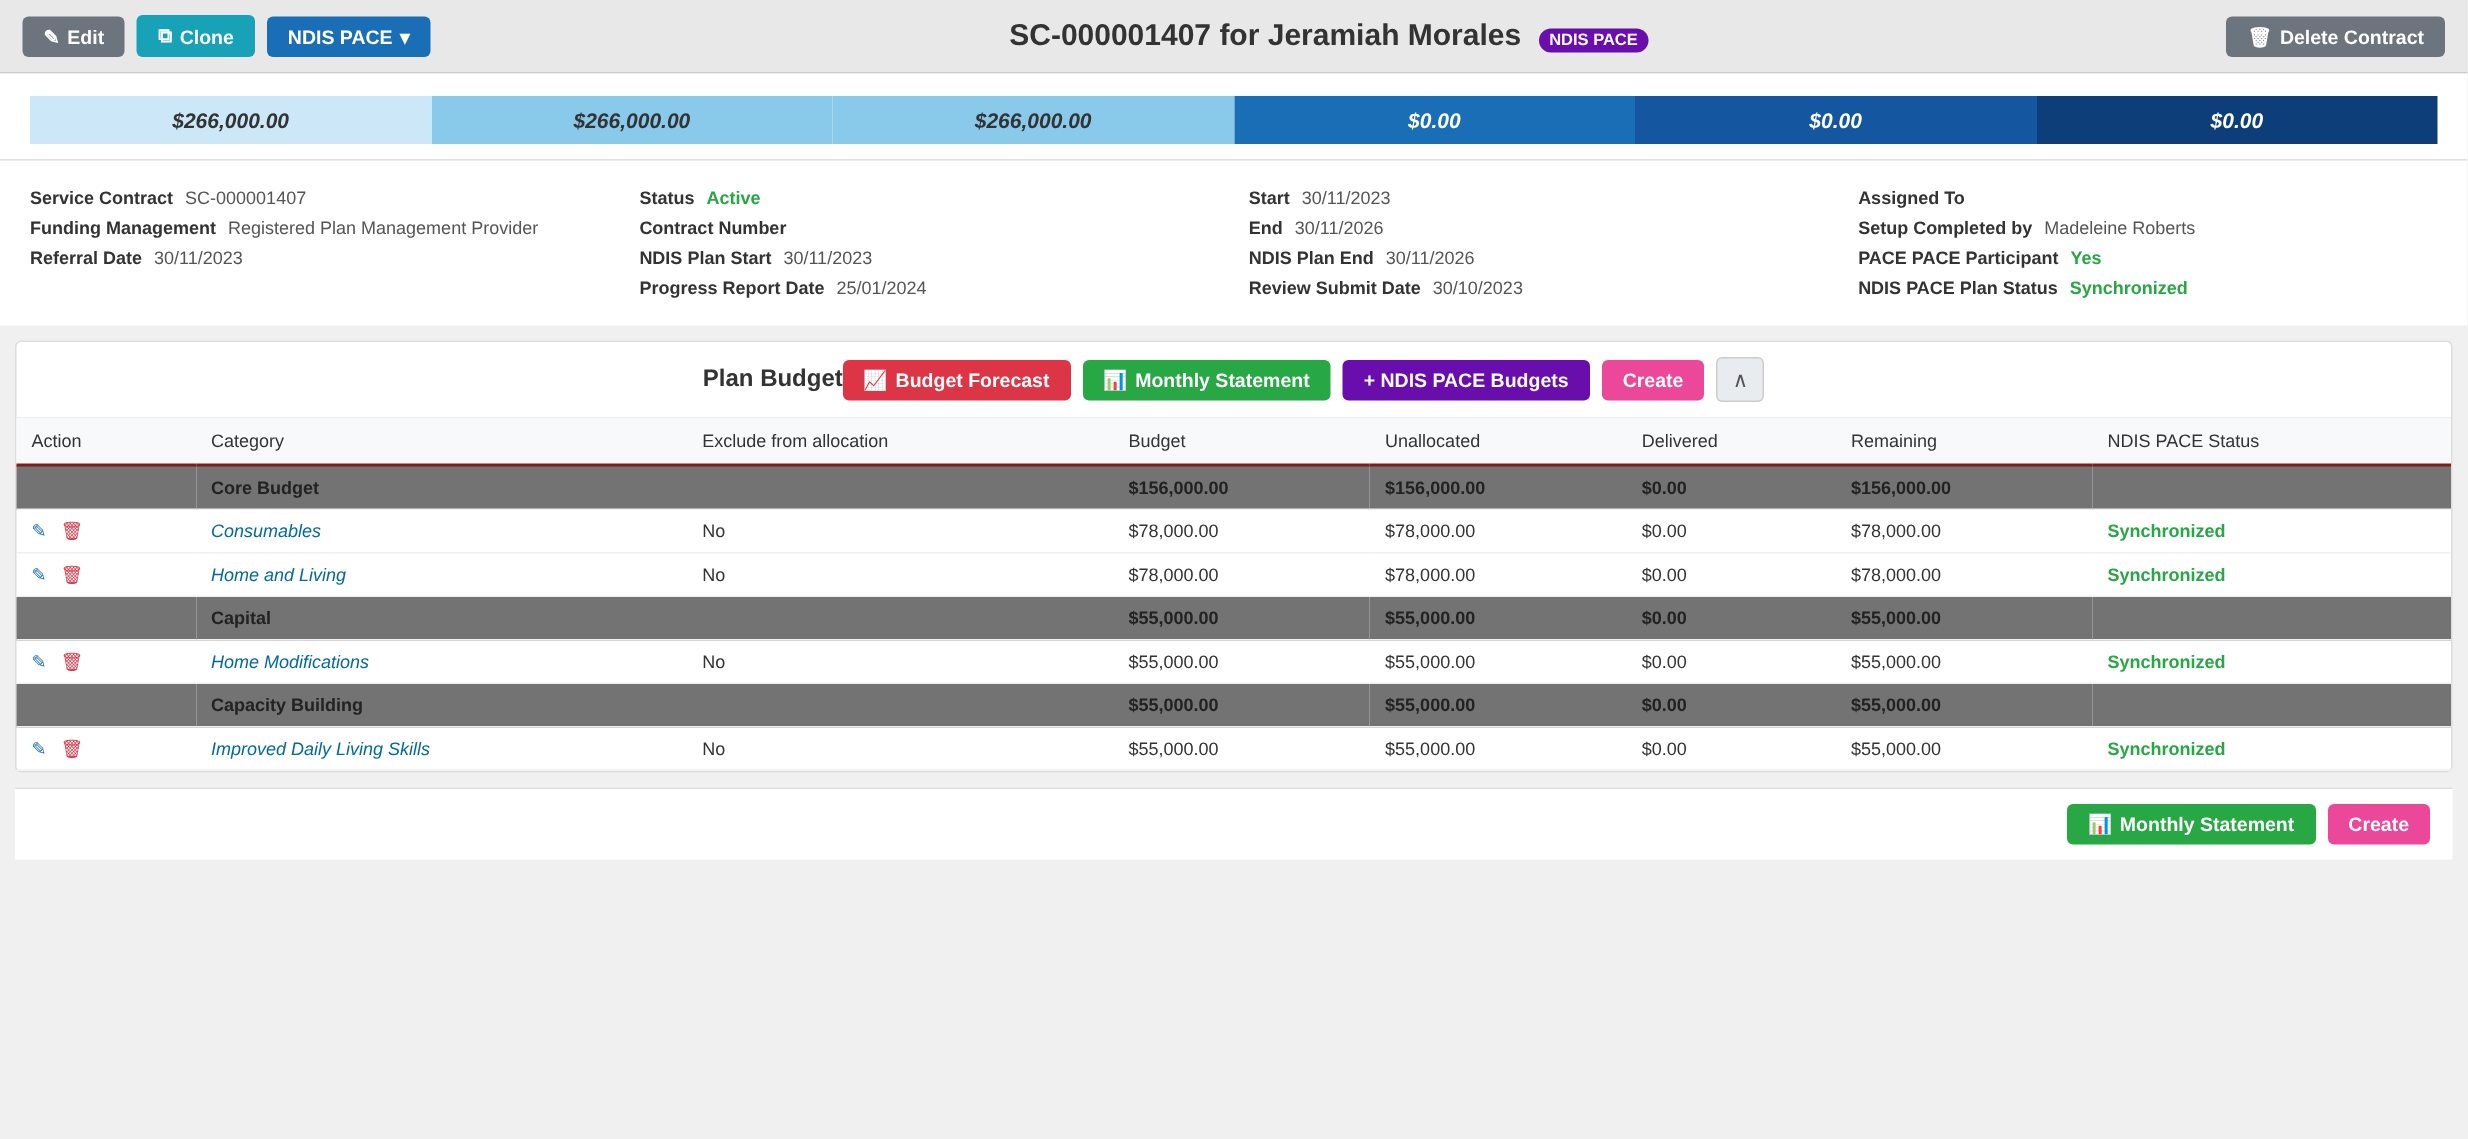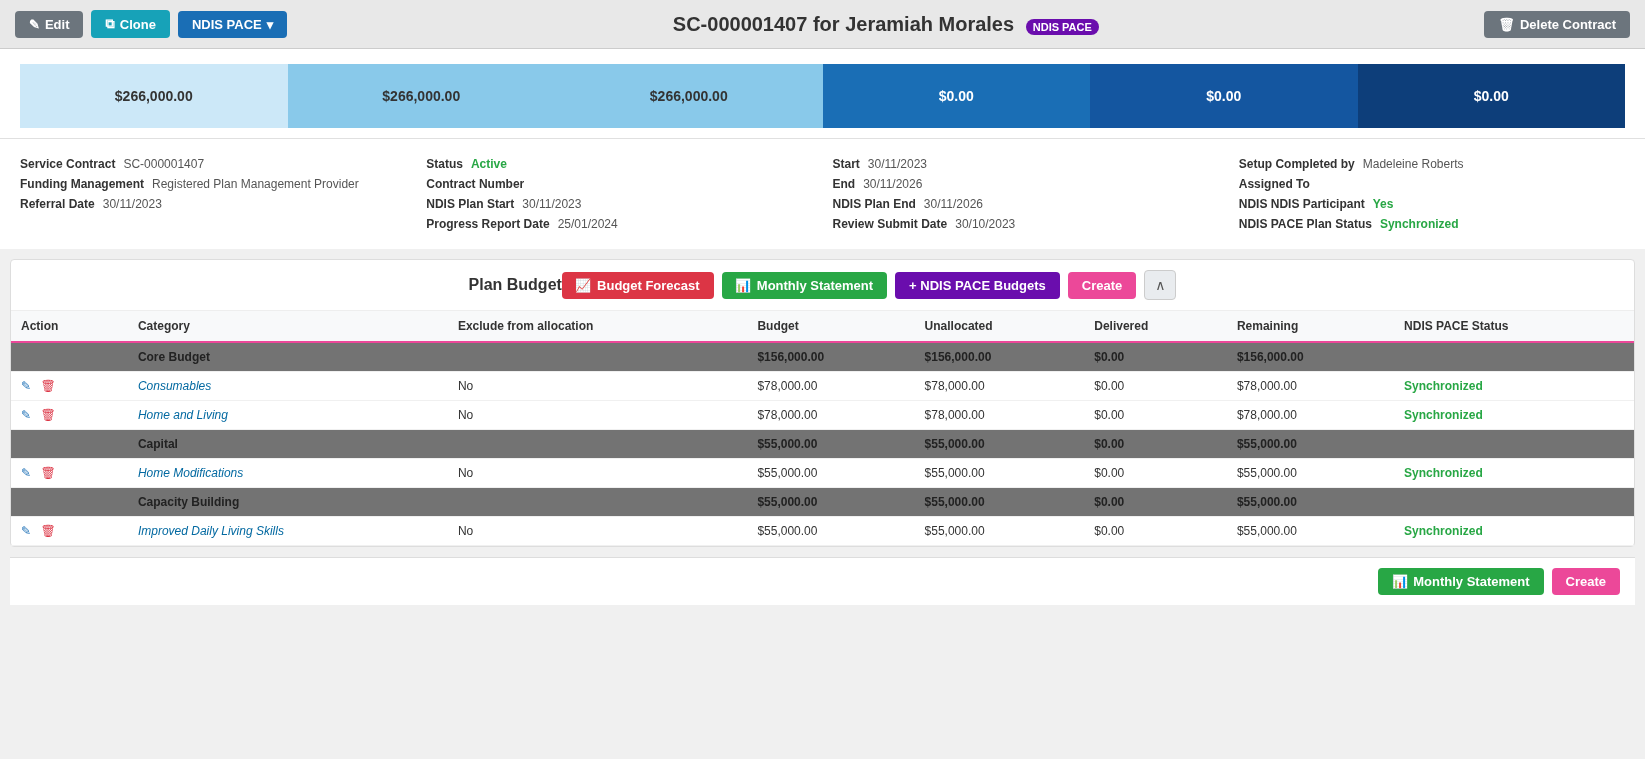--- a/index.html
+++ b/index.html
@@ -42,24 +42,25 @@
       text-align: center;
       margin-bottom: 8px;
     }
     .summary-headers div { font-weight: 600; color: #555; font-size: 13px; }
     .summary-values {
       display: grid;
       grid-template-columns: repeat(6, 1fr);
       text-align: center;
     }
     .summary-value {
-      padding: 24px 5px;
+      padding: 8px 5px;
       font-weight: bold;
       font-size: 14px;
       color: #333;
+      font-style: italic;
     }
     .val-light-blue { background: #cce8f8; }
     .val-medium-blue { background: #89c9ea; }
     .val-dark-blue { background: #1a6eb5; color: white; }
     .val-darker-blue { background: #1456a0; color: white; }
     .val-darkest-blue { background: #0d3e7a; color: white; }
 
     .info-section {
       background: white;
       padding: 15px 20px;
@@ -93,21 +94,21 @@
     .plan-budget-title { font-size: 16px; font-weight: bold; color: #333; }
     .plan-budget-actions { display: flex; gap: 8px; align-items: center; }
 
     .btn-red { background: #dc3545; color: white; }
     .btn-green { background: #28a745; color: white; }
     .btn-purple { background: #6a0dad; color: white; }
     .btn-dark-blue2 { background: #ec4899; color: white; }
     .btn-collapse { background: #e9ecef; color: #555; border: 1px solid #ccc; padding: 6px 10px; border-radius: 4px; cursor: pointer; font-size: 14px; }
 
     table { width: 100%; border-collapse: collapse; }
-    th { text-align: left; padding: 8px 10px; font-size: 12px; font-weight: bold; color: #333; border-bottom: 2px solid #ec4899; background: #f8f9fa; }
+    th { text-align: left; padding: 8px 10px; font-size: 12px; font-weight: normal; color: #333; border-bottom: 2px solid #7f1d1d; background: #f8f9fa; }
     td { padding: 7px 10px; font-size: 12px; border-bottom: 1px solid #f0f0f0; }
     tr.category-row td { font-weight: bold; color: #222; background: #737373; }
     td.sync { color: #28a745; font-weight: bold; }
     td.link { color: #0369a1; font-style: italic; }
     .action-icon { color: #1a6eb5; cursor: pointer; margin-right: 6px; font-size: 12px; }
     .action-icon.red { color: #dc3545; }
 
     .bottom-bar {
       background: white;
       padding: 10px 15px;
@@ -210,29 +211,29 @@
         <span class="info-value">30/11/2026</span>
       </div>
       <div class="info-row">
         <span class="info-label">Review Submit Date</span>
         <span class="info-value">30/10/2023</span>
       </div>
     </div>
 
     <div>
       <div class="info-row">
+        <span class="info-label">Assigned To</span>
+        <span class="info-value"></span>
+      </div>
+      <div class="info-row">
         <span class="info-label">Setup Completed by</span>
         <span class="info-value">Madeleine Roberts</span>
       </div>
       <div class="info-row">
-        <span class="info-label">Assigned To</span>
-        <span class="info-value"></span>
-      </div>
-      <div class="info-row">
-        <span class="info-label">NDIS NDIS Participant</span>
+        <span class="info-label">PACE PACE Participant</span>
         <span class="info-value yes">Yes</span>
       </div>
       <div class="info-row">
         <span class="info-label">NDIS PACE Plan Status</span>
         <span class="info-value synchronized">Synchronized</span>
       </div>
     </div>
   </div>
 </div>
 

